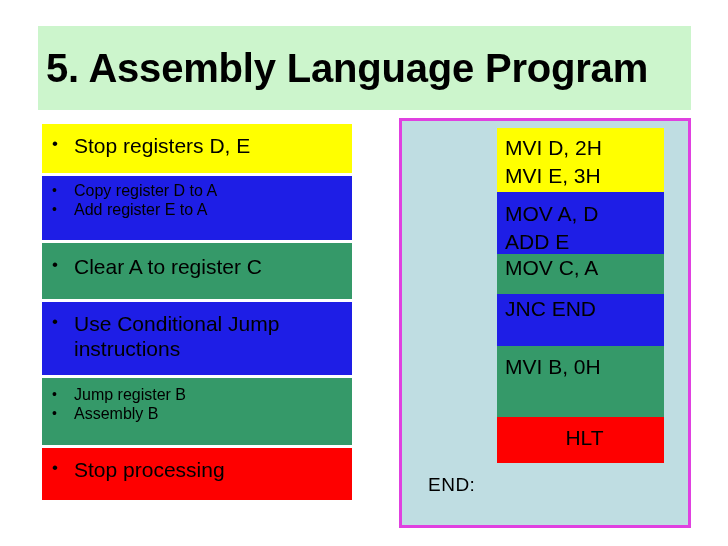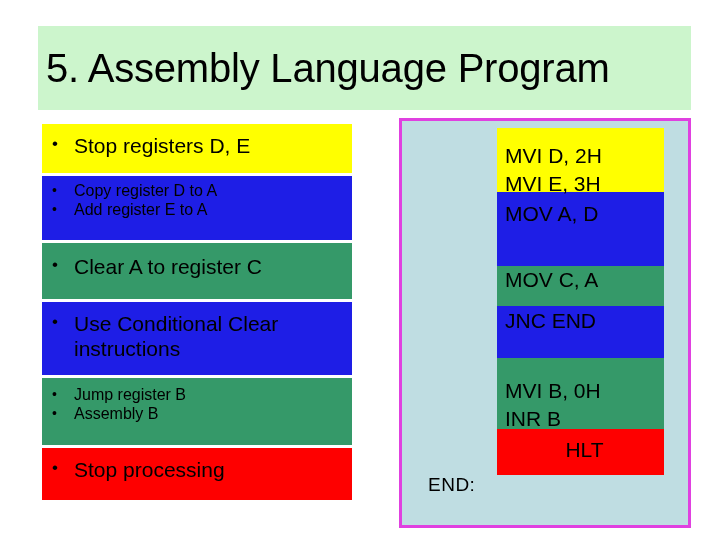--- a/index.html
+++ b/index.html
@@ -28,20 +28,21 @@
     position: absolute;
     left: 38px;
     top: 26px;
     width: 653px;
     height: 84px;
     background: #ccf5cc;
     display: flex;
     align-items: center;
     box-sizing: border-box;
     padding-left: 8px;
+    font-weight: bold;
   }
   #title-text {
     font-size: 40px;
     color: #000000;
     line-height: 1.05;
     letter-spacing: -0.2px;
     white-space: nowrap;
   }
 
   
@@ -112,25 +113,25 @@
     box-sizing: border-box;
     width: 167px;
     padding-left: 8px;
     color: #000000;
     font-size: 21px;
     line-height: 1.33;
   }
   .code-line {
     white-space: nowrap;
   }
-  .ch-2 { height: 64px; padding-top: 14px; }
-  .ch-2b { height: 74px; padding-top: 8px; }
+  .ch-2 { height: 64px; padding-top: 6px; }
+  .ch-2b { height: 62px; padding-top: 8px; }
   .ch-1 { height: 40px; }
   .ch-1b { height: 52px; padding-top: 1px; }
-  .ch-2c { height: 71px; padding-top: 19px; }
+  .ch-2c { height: 71px; padding-top: 7px; }
   .ch-end { height: 46px; padding-top: 7px; text-align: center; }
 
   
   #end-label {
     position: absolute;
     left: 26px;
     top: 353px;
     font-size: 19px;
     font-weight: normal;
     color: #000000;
@@ -169,21 +170,21 @@
     <div class="desc-block bg-green sz-big h-movc">
       <div class="desc-line">
         <span class="bullet">•</span>
         <span class="desc-text">Clear A to register C</span>
       </div>
     </div>
 
     <div class="desc-block bg-blue sz-big h-jump">
       <div class="desc-line">
         <span class="bullet">•</span>
-        <span class="desc-text">Use Conditional Clear instructions</span>
+        <span class="desc-text">Use Conditional Jump instructions</span>
       </div>
     </div>
 
     <div class="desc-block bg-green sz-small h-clear">
       <div class="desc-line">
         <span class="bullet">•</span>
         <span class="desc-text">Jump register B</span>
       </div>
       <div class="desc-line">
         <span class="bullet">•</span>
@@ -206,33 +207,33 @@
 
     <div id="code-col">
 
       <div class="code-block bg-yellow ch-2">
         <div class="code-line">MVI D, 2H</div>
         <div class="code-line">MVI E, 3H</div>
       </div>
 
       <div class="code-block bg-blue ch-2b">
         <div class="code-line">MOV A, D</div>
+        <div class="code-line">ADD E</div>
       </div>
 
       <div class="code-block bg-green ch-1">
         <div class="code-line">MOV C, A</div>
       </div>
 
       <div class="code-block bg-blue ch-1b">
         <div class="code-line">JNC END</div>
       </div>
 
       <div class="code-block bg-green ch-2c">
         <div class="code-line">MVI B, 0H</div>
-        <div class="code-line">INR B</div>
       </div>
 
       <div class="code-block bg-red ch-end">
         <div class="code-line">HLT</div>
       </div>
 
     </div>
   </div>
 
 </div>

